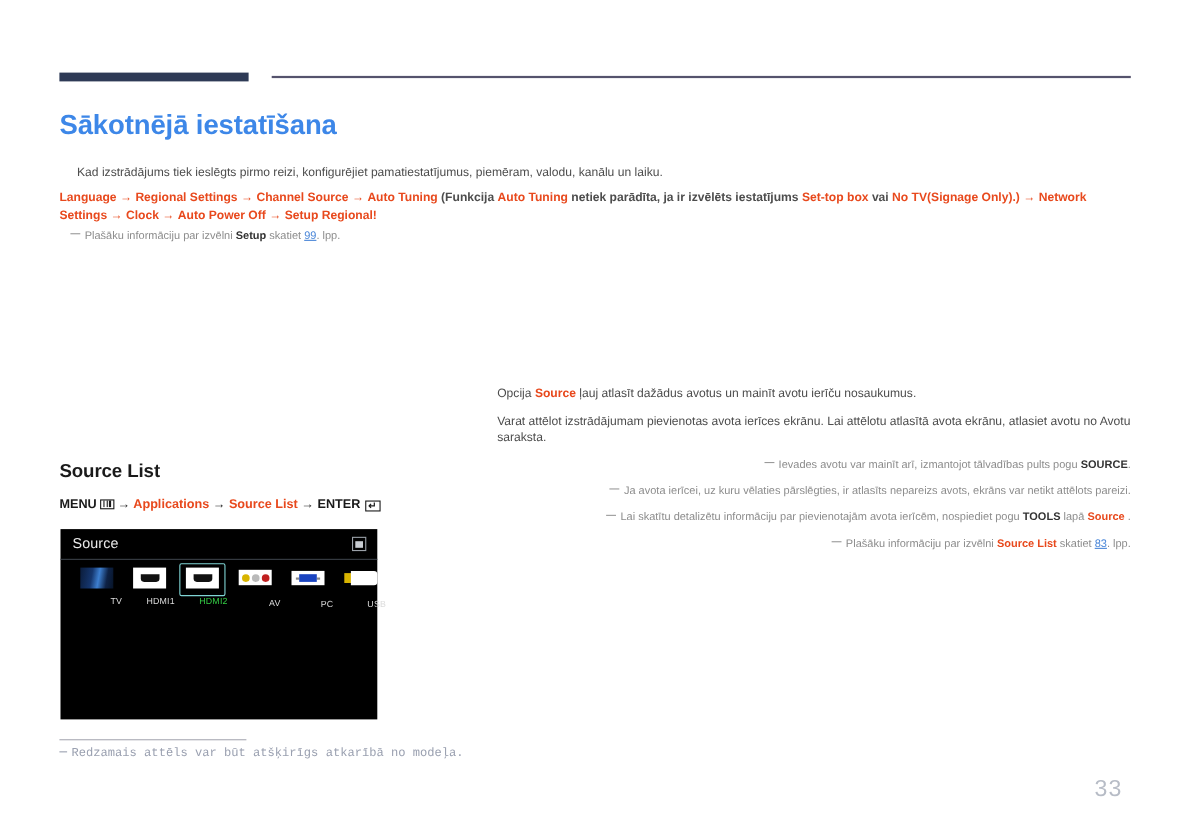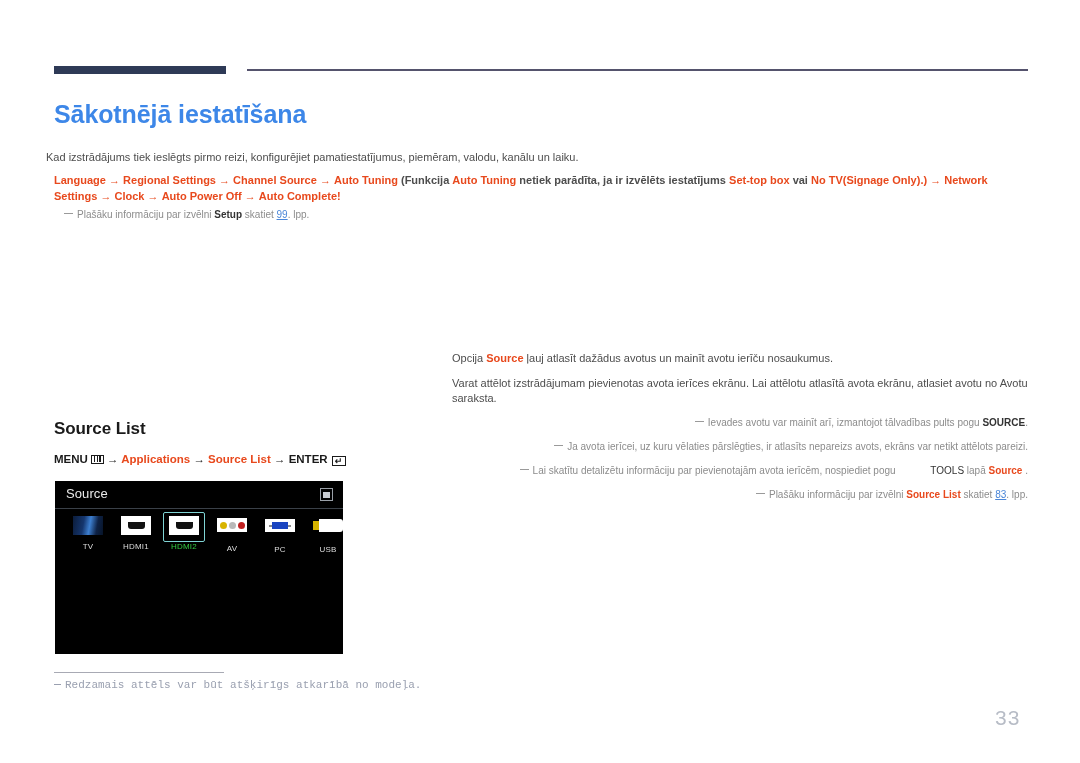--- a/index.html
+++ b/index.html
@@ -35,21 +35,21 @@
     position: absolute; left: 54px; top: 419px;
     font-size: 17px; font-weight: bold; color: #1a1a1a;
     letter-spacing: -0.1px;
   }
 
   
   .body-txt {
     position: absolute;
     font-size: 11px; color: #4d4d4d; line-height: 15px;
   }
-  .intro { left: 46px; top: 150px; width: 940px; }
+  .intro { left: 70px; top: 150px; width: 940px; }
   .flow  { left: 54px; top: 172px; width: 960px; line-height: 16px; }
 
   .flow b, .kw { color: #e8491d; font-weight: bold; }
   .plain { color: #4d4d4d; font-weight: bold; }
   .arrow { color: #e8491d; font-weight: bold; }
 
   
   .note {
     position: absolute;
     font-size: 10px; color: #8c8c8c; line-height: 14px;
@@ -114,21 +114,21 @@
   .tv-corner {
     position: absolute; right: 10px; top: 7px;
     width: 13px; height: 13px; border: 1px solid #9aa0a8;
     display: flex; align-items: center; justify-content: center;
   }
   .tv-corner span {
     display:block; width: 7px; height: 6px; background: #c8ccd2;
   }
 
   .src-row { position: absolute; left: 0; top: 34px; width: 288px; height: 48px; }
-  .src { position: absolute; width: 46px; text-align: center; }
+  .src { position: absolute; width: 46px; text-align: right; }
   .src .ico-wrap {
     width: 34px; height: 22px; margin: 0 auto; position: relative;
   }
   .src .lbl {
     margin-top: 4px; font-size: 8px; color: #dcdcdc; letter-spacing: 0.2px;
   }
   .src.sel .lbl { color: #33cc44; }
   .src .focus {
     position: absolute; left: -4px; top: -4px; width: 42px; height: 30px;
     border: 1.5px solid #7fd4d4; border-radius: 2px;
@@ -222,21 +222,21 @@
     <b>Set-top box</b>
     <span class="plain">vai</span>
     <b>No TV(Signage Only).)</b>
     <span class="arrow">→</span>
     <b>Network Settings</b>
     <span class="arrow">→</span>
     <b>Clock</b>
     <span class="arrow">→</span>
     <b>Auto Power Off</b>
     <span class="arrow">→</span>
-    <b>Auto Complete!</b>
+    <b>Setup Regional!</b>
   </div>
 
   <div class="note" style="left:64px; top:208px;">
     <span class="dash"></span><span>Plašāku informāciju par izvēlni </span><span class="bold-dark">Setup</span><span> skatiet </span><span class="pg-ref">99</span><span>. lpp.</span>
   </div>
 
 
   <div class="h2">Source List</div>
 
   <div class="menu-path">
@@ -331,21 +331,21 @@
 
     <span class="note-rel">
       <span class="dash" style="display:inline-block;width:9px;height:1px;background:#9a9a9a;vertical-align:4px;margin-right:4px;"></span><span>Ievades avotu var mainīt arī, izmantojot tālvadības pults pogu </span><span style="color:#333;font-weight:bold;">SOURCE</span><span>.</span>
     </span>
 
     <span class="note-rel">
       <span class="dash" style="display:inline-block;width:9px;height:1px;background:#9a9a9a;vertical-align:4px;margin-right:4px;"></span><span>Ja avota ierīcei, uz kuru vēlaties pārslēgties, ir atlasīts nepareizs avots, ekrāns var netikt attēlots pareizi.</span>
     </span>
 
     <span class="note-rel">
-      <span class="dash" style="display:inline-block;width:9px;height:1px;background:#9a9a9a;vertical-align:4px;margin-right:4px;"></span><span>Lai skatītu detalizētu informāciju par pievienotajām avota ierīcēm, nospiediet pogu </span><span style="color:#333;font-weight:normal;margin-left:32px;">TOOLS</span><span> lapā </span><span class="red" style="color:#e8491d;font-weight:bold;">Source</span><span> .</span>
+      <span class="dash" style="display:inline-block;width:9px;height:1px;background:#9a9a9a;vertical-align:4px;margin-right:4px;"></span><span>Lai skatītu detalizētu informāciju par pievienotajām avota ierīcēm, nospiediet pogu </span><span style="color:#333;font-weight:bold;">TOOLS</span><span> lapā </span><span class="red" style="color:#e8491d;font-weight:bold;">Source</span><span> .</span>
     </span>
 
     <span class="note-rel">
       <span class="dash" style="display:inline-block;width:9px;height:1px;background:#9a9a9a;vertical-align:4px;margin-right:4px;"></span><span>Plašāku informāciju par izvēlni </span><span style="color:#e8491d;font-weight:bold;">Source List</span><span> skatiet </span><span class="pg-ref">83</span><span>. lpp.</span>
     </span>
 
   </div>
 
   <div class="pageno">33</div>
 

